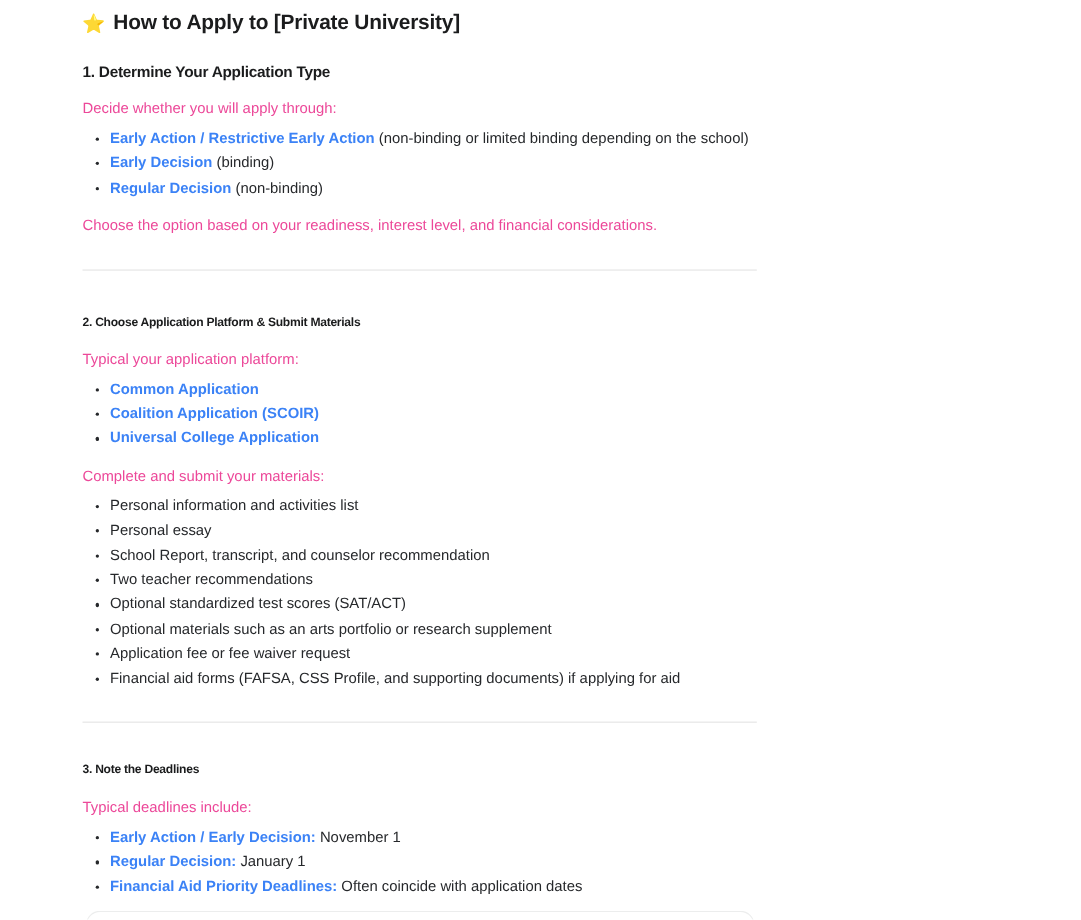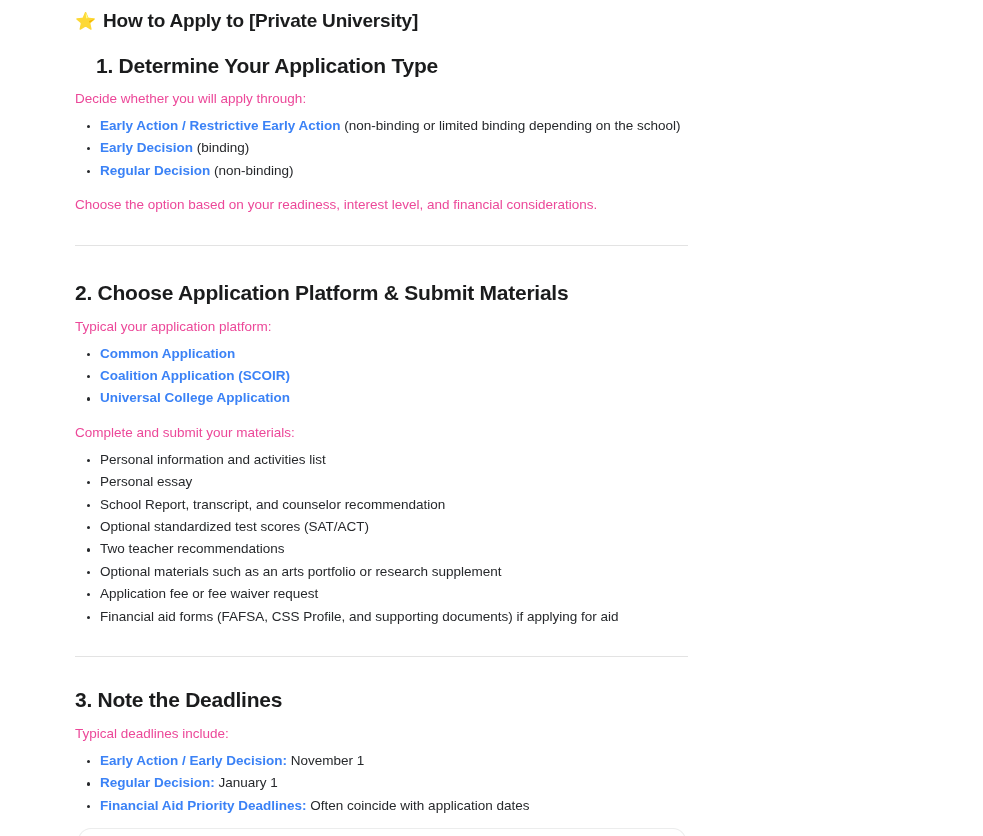--- a/index.html
+++ b/index.html
@@ -50,27 +50,26 @@
   }
 
   
   .section-heading {
     margin: 0;
     font-weight: 700;
     color: #1b1c1d;
     letter-spacing: -0.25px;
   }
   .section-heading.h-first {
-    font-size: 21px;
+    font-size: 14px;
     line-height: 21px;
     padding-top: 21px;
-    margin-left: 21px;
   }
   .section-heading.h-rest {
-    font-size: 21px;
+    font-size: 11px;
     line-height: 22px;
     padding-top: 0;
   }
 
   
   p.para {
     margin: 0;
     padding-top: 13px;
     font-size: 13.5px;
     line-height: 19px;
@@ -187,24 +186,24 @@
         <li>
           <span>Personal information and activities list</span>
         </li>
         <li>
           <span>Personal essay</span>
         </li>
         <li>
           <span>School Report, transcript, and counselor recommendation</span>
         </li>
         <li>
+          <span>Two teacher recommendations</span>
+        </li>
+        <li>
           <span>Optional standardized test scores (SAT/ACT)</span>
-        </li>
-        <li>
-          <span>Two teacher recommendations</span>
         </li>
         <li>
           <span>Optional materials such as an arts portfolio or research supplement</span>
         </li>
         <li>
           <span>Application fee or fee waiver request</span>
         </li>
         <li>
           <span>Financial aid forms (FAFSA, CSS Profile, and supporting documents) if applying for aid</span>
         </li>

